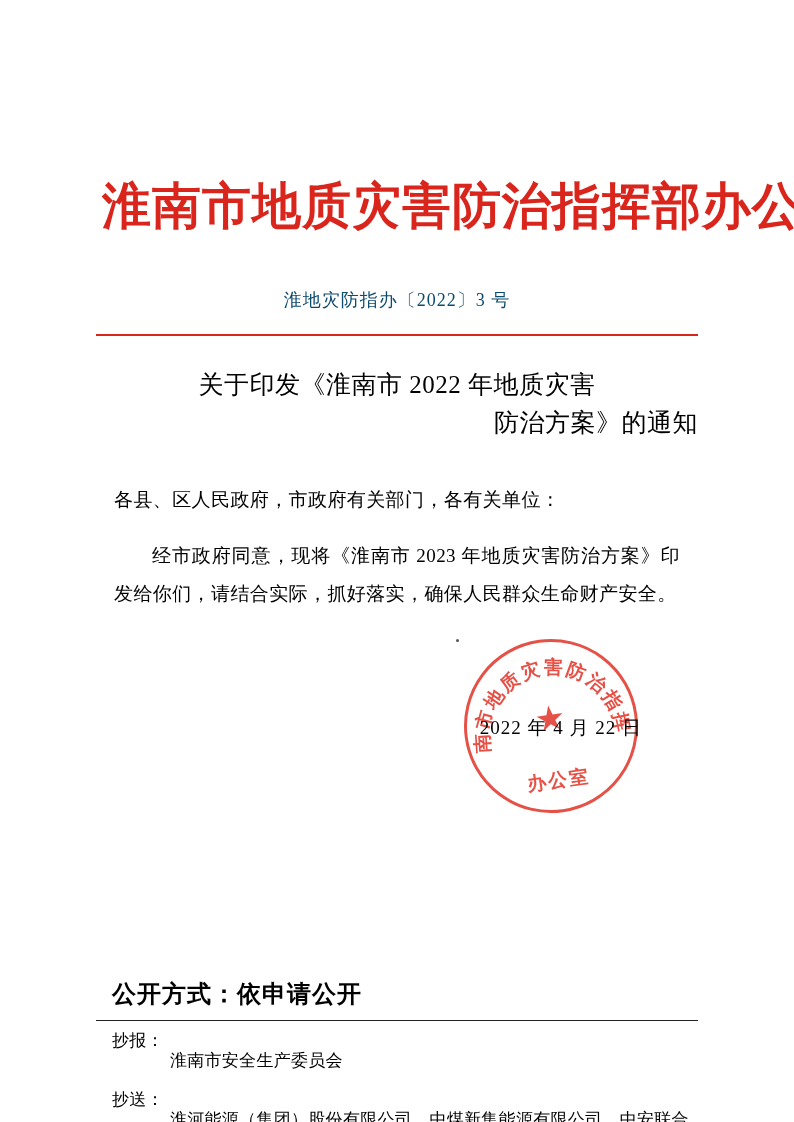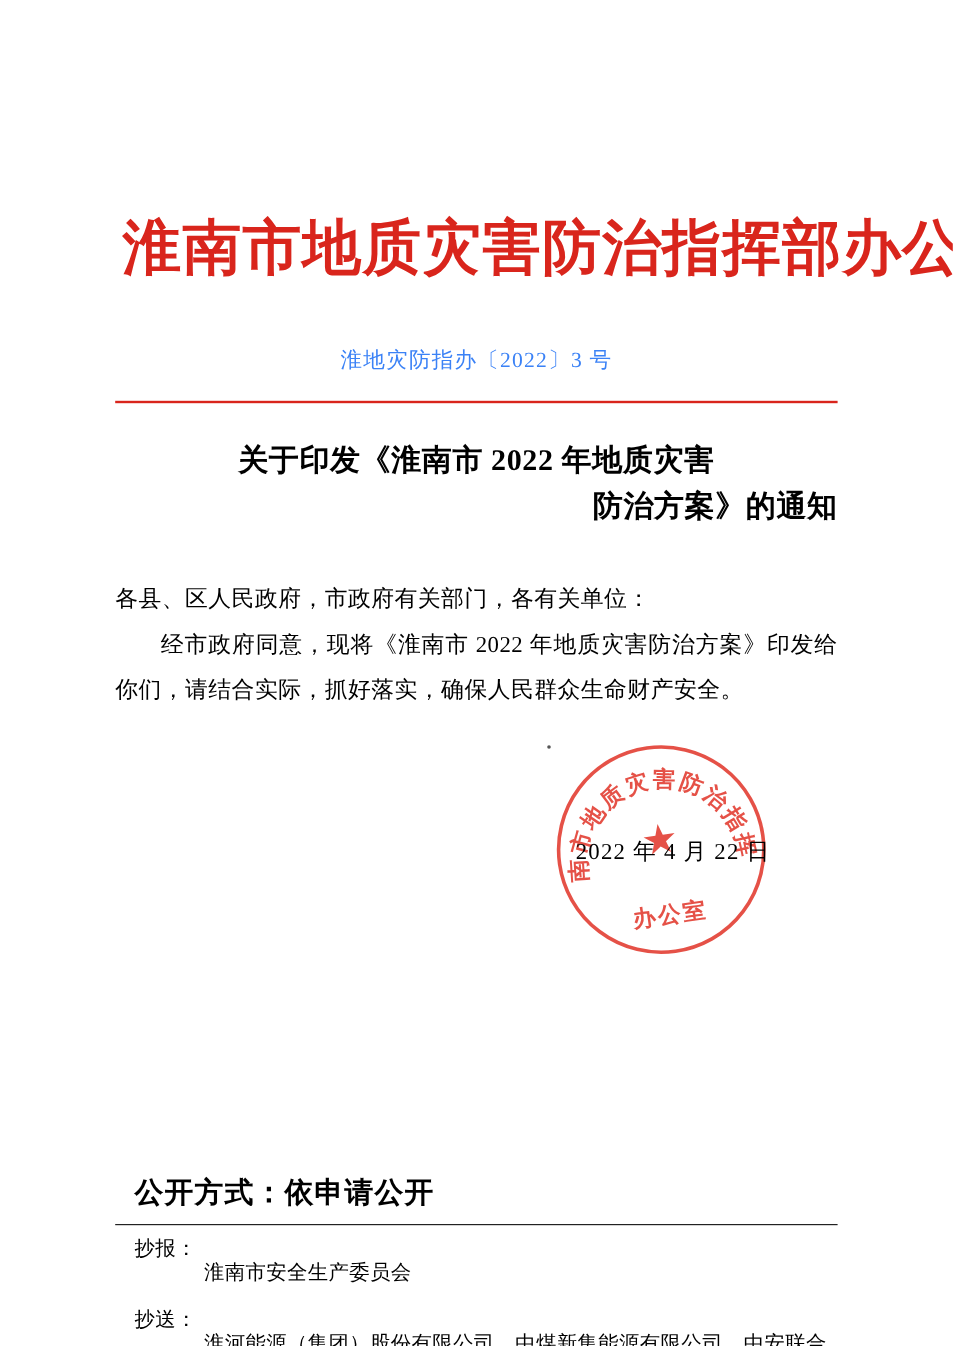--- a/index.html
+++ b/index.html
@@ -35,54 +35,54 @@
     line-height: 1.15;
     white-space: nowrap;
     transform: scaleX(0.98);
   }
 
   .docnum {
     margin-top: 52px;
     text-align: center;
     font-size: 18px;
     letter-spacing: 1px;
-    color: #3b82f6;
+    color: #0c4a6e;
   }
 
   .redline {
     margin-top: 22px;
     height: 2px;
     background: #d9251c;
     width: 100%;
   }
 
   
   .doc-title {
     margin-top: 30px;
     text-align: center;
     font-size: 25px;
-    font-weight: bold;
+    font-weight: normal;
     line-height: 1.55;
     letter-spacing: 0.5px;
   }
   .doc-title .line2 {
     display: block;
     text-align: right;
   }
 
   
   .body-text {
     margin-top: 38px;
     font-size: 19px;
     line-height: 2.0;
     letter-spacing: 0.4px;
     text-align: justify;
   }
   .body-text p {
-    margin: 0;
+    margin: 18px;
   }
   .body-text p.indent {
     text-indent: 2em;
   }
 
   
   .sign-block {
     position: relative;
     height: 150px;
     margin-top: 18px;
@@ -204,21 +204,21 @@
 
   <div class="redline"></div>
 
   <div class="doc-title">
     <span>关于印发《淮南市 2022 年地质灾害</span>
     <span class="line2">防治方案》的通知</span>
   </div>
 
   <div class="body-text">
     <p>各县、区人民政府，市政府有关部门，各有关单位：</p>
-    <p class="indent">经市政府同意，现将《淮南市 2022 年地质灾害防治方案》印发给你们，请结合实际，抓好落实，确保人民群众生命财产安全。</p>
+    <p class="indent">经市政府同意，现将《淮南市 2023 年地质灾害防治方案》印发给你们，请结合实际，抓好落实，确保人民群众生命财产安全。</p>
   </div>
 
   <div class="sign-block">
     <div class="stray-dot"></div>
 
     <div class="seal">
       <div class="seal-inner">
         <svg class="seal-arc" viewBox="0 0 168 168">
           <defs>
             <path id="arcpath" d="M 20,96 A 64,64 0 1 1 148,96" fill="none"></path>

